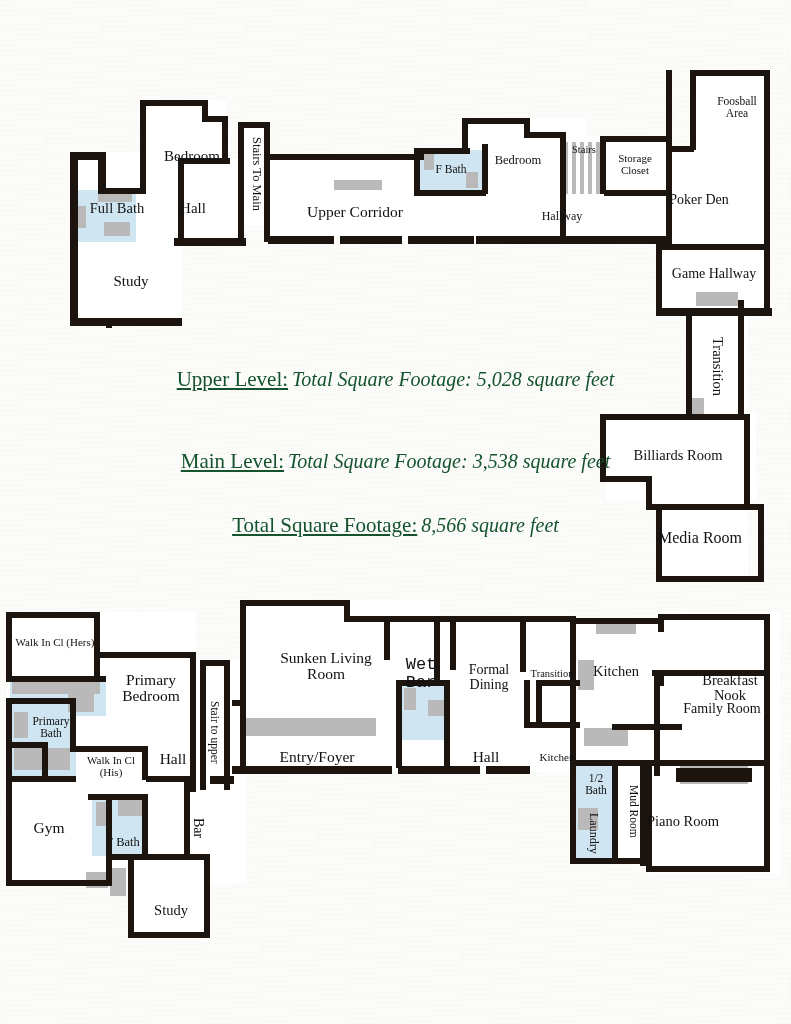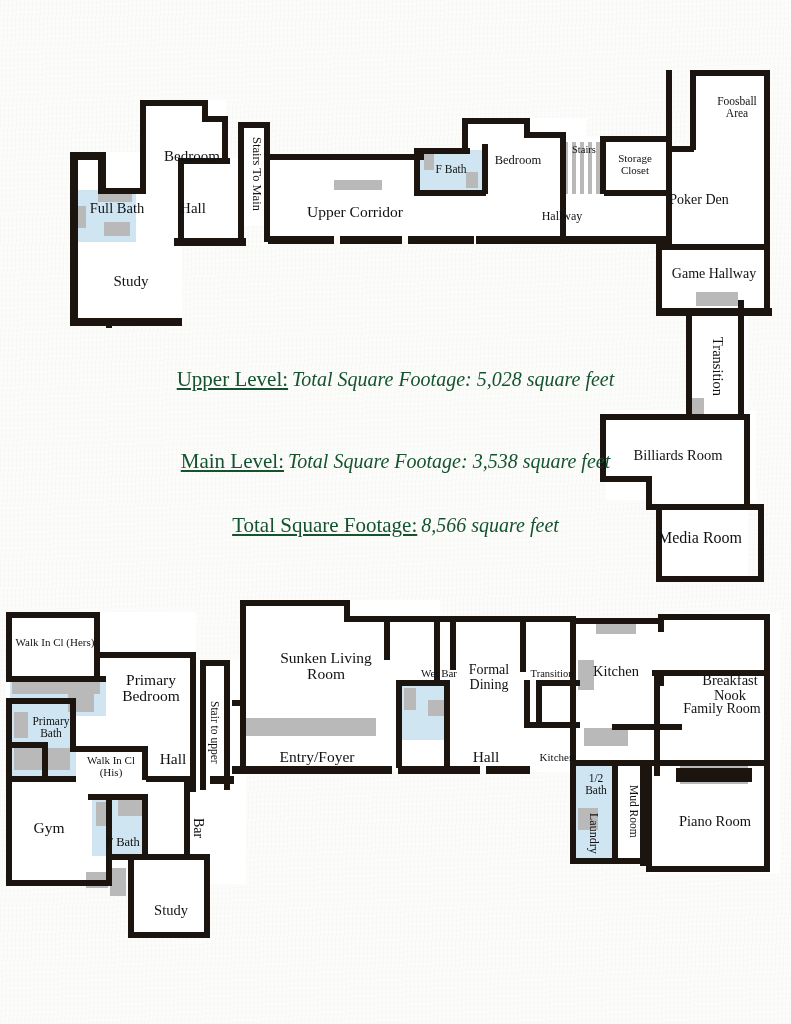--- a/index.html
+++ b/index.html
@@ -328,39 +328,39 @@
     <div class="room" style="left: 100px; top: 273px; width: 62px; height: 18px; font-size: 15px; display: flex; align-items: center; justify-content: center;">Study</div>
     <div class="room" style="left: 662px; top: 265px; width: 104px; height: 18px; font-size: 14px; display: flex; align-items: center; justify-content: center;">Game Hallway</div>
     <div class="room vert" style="left: 708px; top: 325px; width: 18px; height: 84px; font-size: 14.5px; display: flex; align-items: center; justify-content: center;">Transition</div>
     <div class="room" style="left: 617px; top: 447px; width: 122px; height: 18px; font-size: 14.5px; display: flex; align-items: center; justify-content: center;">Billiards Room</div>
     <div class="room" style="left: 657px; top: 530px; width: 86px; height: 16px; font-size: 16px; display: flex; align-items: center; justify-content: center;">Media Room</div>
     <div class="room" style="left: 6px; top: 635px; width: 98px; height: 16px; font-size: 11px; display: flex; align-items: center; justify-content: center;">Walk In Cl (Hers)</div>
     <div class="room" style="left: 108px; top: 668px; width: 86px; height: 40px; font-size: 15.5px; display: flex; align-items: center; justify-content: center;">Primary
 Bedroom</div>
     <div class="room" style="left: 262px; top: 645px; width: 128px; height: 42px; font-size: 15.5px; display: flex; align-items: center; justify-content: center;">Sunken Living
 Room</div>
-    <div class="room" style="left: 412px; top: 667px; width: 54px; height: 14px; font-size: 11px; display: flex; align-items: center; justify-content: center;">Wet Bar</div>
+    <div class="room" style="left: 394px; top: 667px; width: 54px; height: 14px; font-size: 17px; display: flex; align-items: center; justify-content: center; font-family: Liberation Mono, monospace;">Wet Bar</div>
     <div class="room" style="left: 459px; top: 660px; width: 60px; height: 36px; font-size: 14px; display: flex; align-items: center; justify-content: center;">Formal
 Dining</div>
     <div class="room" style="left: 526px; top: 667px; width: 52px; height: 14px; font-size: 10.5px; display: flex; align-items: center; justify-content: center;">Transition</div>
     <div class="room" style="left: 584px; top: 663px; width: 64px; height: 18px; font-size: 14.5px; display: flex; align-items: center; justify-content: center;">Kitchen</div>
     <div class="room" style="left: 686px; top: 669px; width: 88px; height: 38px; font-size: 14.5px; display: flex; align-items: center; justify-content: center;">Breakfast
 Nook</div>
     <div class="room" style="left: 670px; top: 700px; width: 104px; height: 18px; font-size: 14px; display: flex; align-items: center; justify-content: center;">Family Room</div>
     <div class="room" style="left: 24px; top: 712px; width: 54px; height: 30px; font-size: 11.5px; display: flex; align-items: center; justify-content: center;">Primary
 Bath</div>
     <div class="room" style="left: 74px; top: 753px; width: 74px; height: 28px; font-size: 11px; display: flex; align-items: center; justify-content: center;">Walk In Cl
 (His)</div>
     <div class="room" style="left: 152px; top: 750px; width: 42px; height: 18px; font-size: 15.5px; display: flex; align-items: center; justify-content: center;">Hall</div>
     <div class="room vert" style="left: 207px; top: 693px; width: 16px; height: 78px; font-size: 11.5px; display: flex; align-items: center; justify-content: center;">Stair to upper</div>
     <div class="room" style="left: 267px; top: 748px; width: 100px; height: 18px; font-size: 15.5px; display: flex; align-items: center; justify-content: center;">Entry/Foyer</div>
     <div class="room" style="left: 465px; top: 748px; width: 42px; height: 18px; font-size: 15.5px; display: flex; align-items: center; justify-content: center;">Hall</div>
     <div class="room" style="left: 531px; top: 751px; width: 52px; height: 14px; font-size: 11px; display: flex; align-items: center; justify-content: center;">Kitchen</div>
     <div class="room" style="left: 580px; top: 770px; width: 32px; height: 28px; font-size: 11.5px; display: flex; align-items: center; justify-content: center;">1/2
 Bath</div>
     <div class="room vert" style="left: 625px; top: 775px; width: 18px; height: 72px; font-size: 11.5px; display: flex; align-items: center; justify-content: center;">Mud Room</div>
     <div class="room vert" style="left: 586px; top: 805px; width: 16px; height: 56px; font-size: 12px; display: flex; align-items: center; justify-content: center;">Laundry</div>
-    <div class="room" style="left: 668px; top: 813px; width: 94px; height: 18px; font-size: 14.5px; display: flex; align-items: center; justify-content: center;">Piano Room</div>
+    <div class="room" style="left: 636px; top: 813px; width: 94px; height: 18px; font-size: 14.5px; display: flex; align-items: center; justify-content: center;">Piano Room</div>
     <div class="room" style="left: 27px; top: 818px; width: 44px; height: 20px; font-size: 15.5px; display: flex; align-items: center; justify-content: center;">Gym</div>
     <div class="room" style="left: 99px; top: 835px; width: 48px; height: 16px; font-size: 12.5px; display: flex; align-items: center; justify-content: center;">F Bath</div>
     <div class="room vert" style="left: 190px; top: 808px; width: 16px; height: 40px; font-size: 14px; display: flex; align-items: center; justify-content: center;">Bar</div>
     <div class="room" style="left: 143px; top: 902px; width: 56px; height: 18px; font-size: 14.5px; display: flex; align-items: center; justify-content: center;">Study</div>
   </div>
 
 </body></html>

